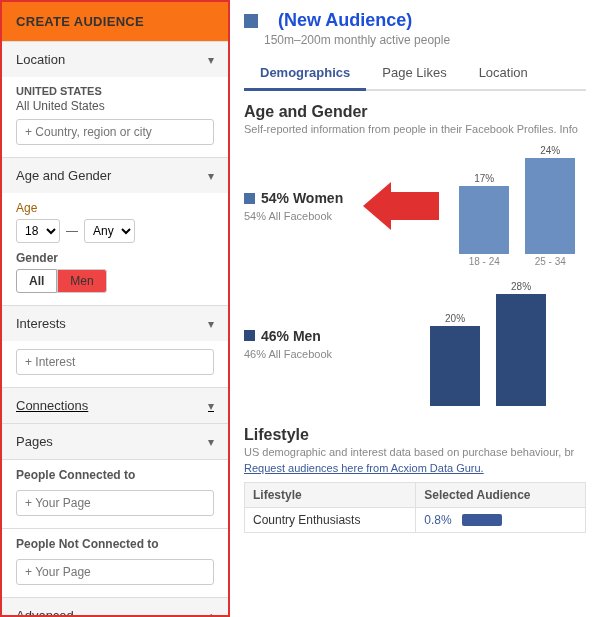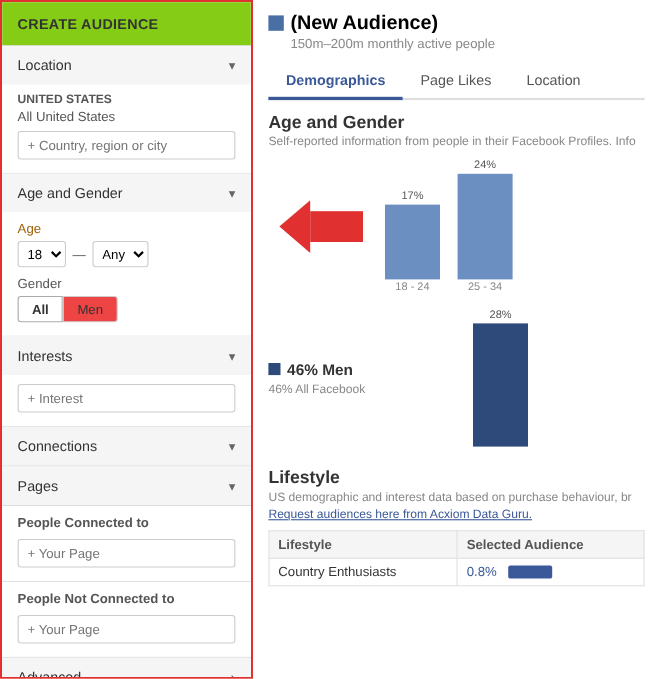--- a/index.html
+++ b/index.html
@@ -9,21 +9,21 @@
     .sidebar {
       width: 230px;
       min-width: 230px;
       border: 2px solid #e03030;
       background: #f5f5f5;
       display: flex;
       flex-direction: column;
       overflow-y: auto;
     }
     .sidebar-header {
-      background: #84cc16;
+      background: #f97316;
       padding: 12px 14px;
       font-size: 13px;
       font-weight: bold;
       color: #333;
       border-bottom: 1px solid #ddd;
       text-transform: uppercase;
       letter-spacing: 0.3px;
     }
     .sidebar-section {
       background: #fff;
@@ -80,21 +80,21 @@
       margin-bottom: 4px;
     }
     .age-select {
       padding: 3px 4px;
       border: 1px solid #ccc;
       border-radius: 3px;
       font-size: 12px;
       background: #fff;
     }
     .dash { color: #555; font-size: 12px; }
-    .gender-label { font-size: 12px; color: #555; margin-bottom: 4px; }
+    .gender-label { font-size: 12px; color: #555; margin-bottom: 4px; font-weight: bold; }
     .gender-buttons { display: flex; gap: 0; }
     .gender-btn {
       padding: 4px 12px;
       border: 1px solid #ccc;
       background: #ef4444;
       font-size: 12px;
       cursor: pointer;
       color: #333;
     }
     .gender-btn.active {
@@ -107,21 +107,21 @@
     .page-input {
       width: 100%;
       padding: 5px 8px;
       border: 1px solid #ccc;
       border-radius: 3px;
       font-size: 12px;
       color: #aaa;
       background: #fff;
       margin-top: 4px;
     }
-    .connections-section { background: #404040; }
+    .connections-section { background: #404040; text-decoration: underline; }
     .advanced-section {
       display: flex;
       justify-content: space-between;
       align-items: center;
       padding: 10px 14px;
       background: #f5f5f5;
       border-bottom: 1px solid #ddd;
       cursor: pointer;
       font-size: 13px;
       color: #333;
@@ -134,24 +134,24 @@
       flex: 1;
       display: flex;
       flex-direction: column;
       background: #fff;
       overflow-y: auto;
       padding: 10px 14px;
     }
     .audience-title {
       font-size: 18px;
       font-weight: bold;
-      color: #000000;
-      display: flex;
-      align-items: center;
-      gap: 6px;
+      color: #1d4ed8;
+      display: flex;
+      align-items: center;
+      gap: 20px;
       margin-bottom: 2px;
     }
     .audience-title-square {
       width: 14px;
       height: 14px;
       background: #4a6fa5;
       display: inline-block;
       flex-shrink: 0;
     }
     .audience-subtitle {
@@ -377,20 +377,27 @@
     <div class="tab">Page Likes</div>
     <div class="tab">Location</div>
   </div>
 
   <div>
     <div class="section-title">Age and Gender</div>
     <div class="section-desc">Self-reported information from people in their Facebook Profiles. Info</div>
 
     <div style="display:flex; align-items:center; gap:10px; margin-bottom:14px;">
 
+      <div class="gender-stat-block">
+        <div class="stat-row">
+          <span class="stat-square women"></span>
+          <span class="stat-label-main">54% Women</span>
+        </div>
+        <div class="stat-label-sub">54% All Facebook</div>
+      </div>
 
       <div class="arrow-container">
         <div class="arrow-combined">
           <div class="arrow-head-left"></div>
           <div class="arrow-body"></div>
         </div>
       </div>
 
       <div style="display:flex; flex-direction:column; gap:8px;">
 
@@ -414,20 +421,24 @@
         <div class="stat-row">
           <span class="stat-square men"></span>
           <span class="stat-label-main">46% Men</span>
         </div>
         <div class="stat-label-sub">46% All Facebook</div>
       </div>
 
       <div style="width:78px;"></div>
 
       <div style="display:flex; gap:16px; align-items:flex-end;">
+        <div class="bar-col">
+          <span class="bar-pct">20%</span>
+          <div class="bar-rect" style="height:80px; background:#2e4a7a;"></div>
+        </div>
         <div class="bar-col">
           <span class="bar-pct">28%</span>
           <div class="bar-rect" style="height:112px; background:#2e4a7a;"></div>
         </div>
       </div>
     </div>
   </div>
 
   <div class="lifestyle-section">
     <div class="lifestyle-title">Lifestyle</div>

